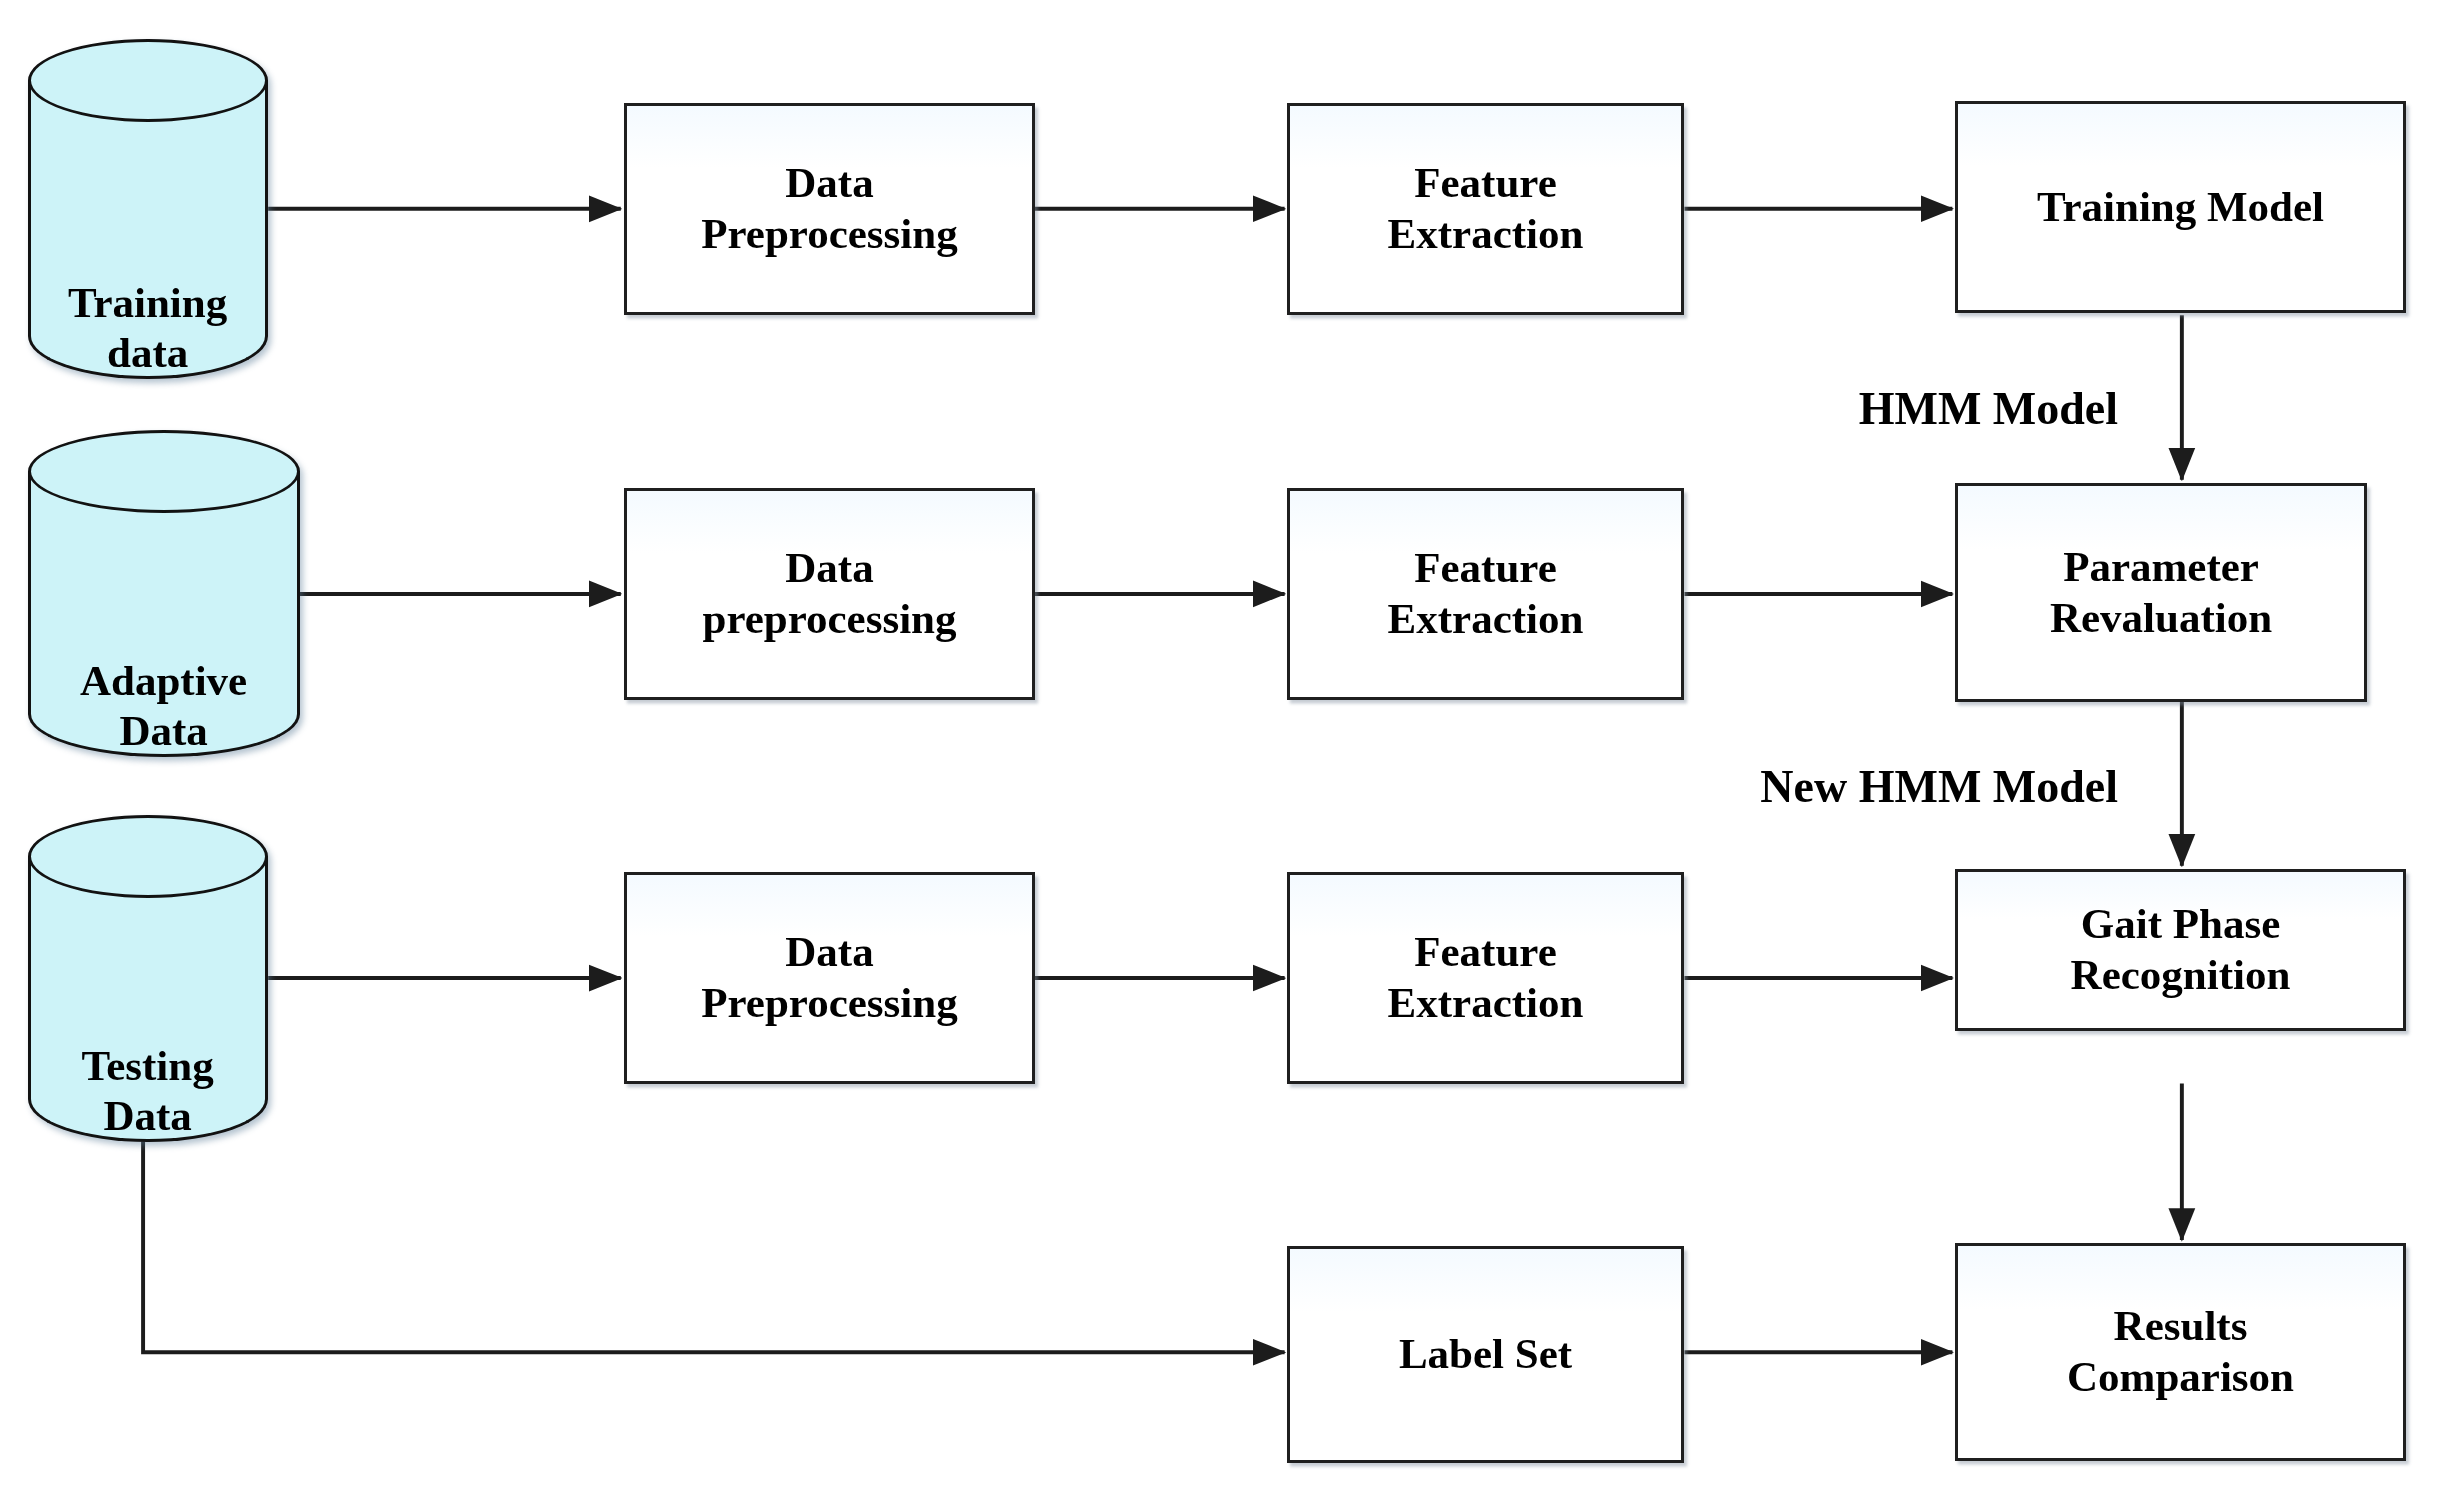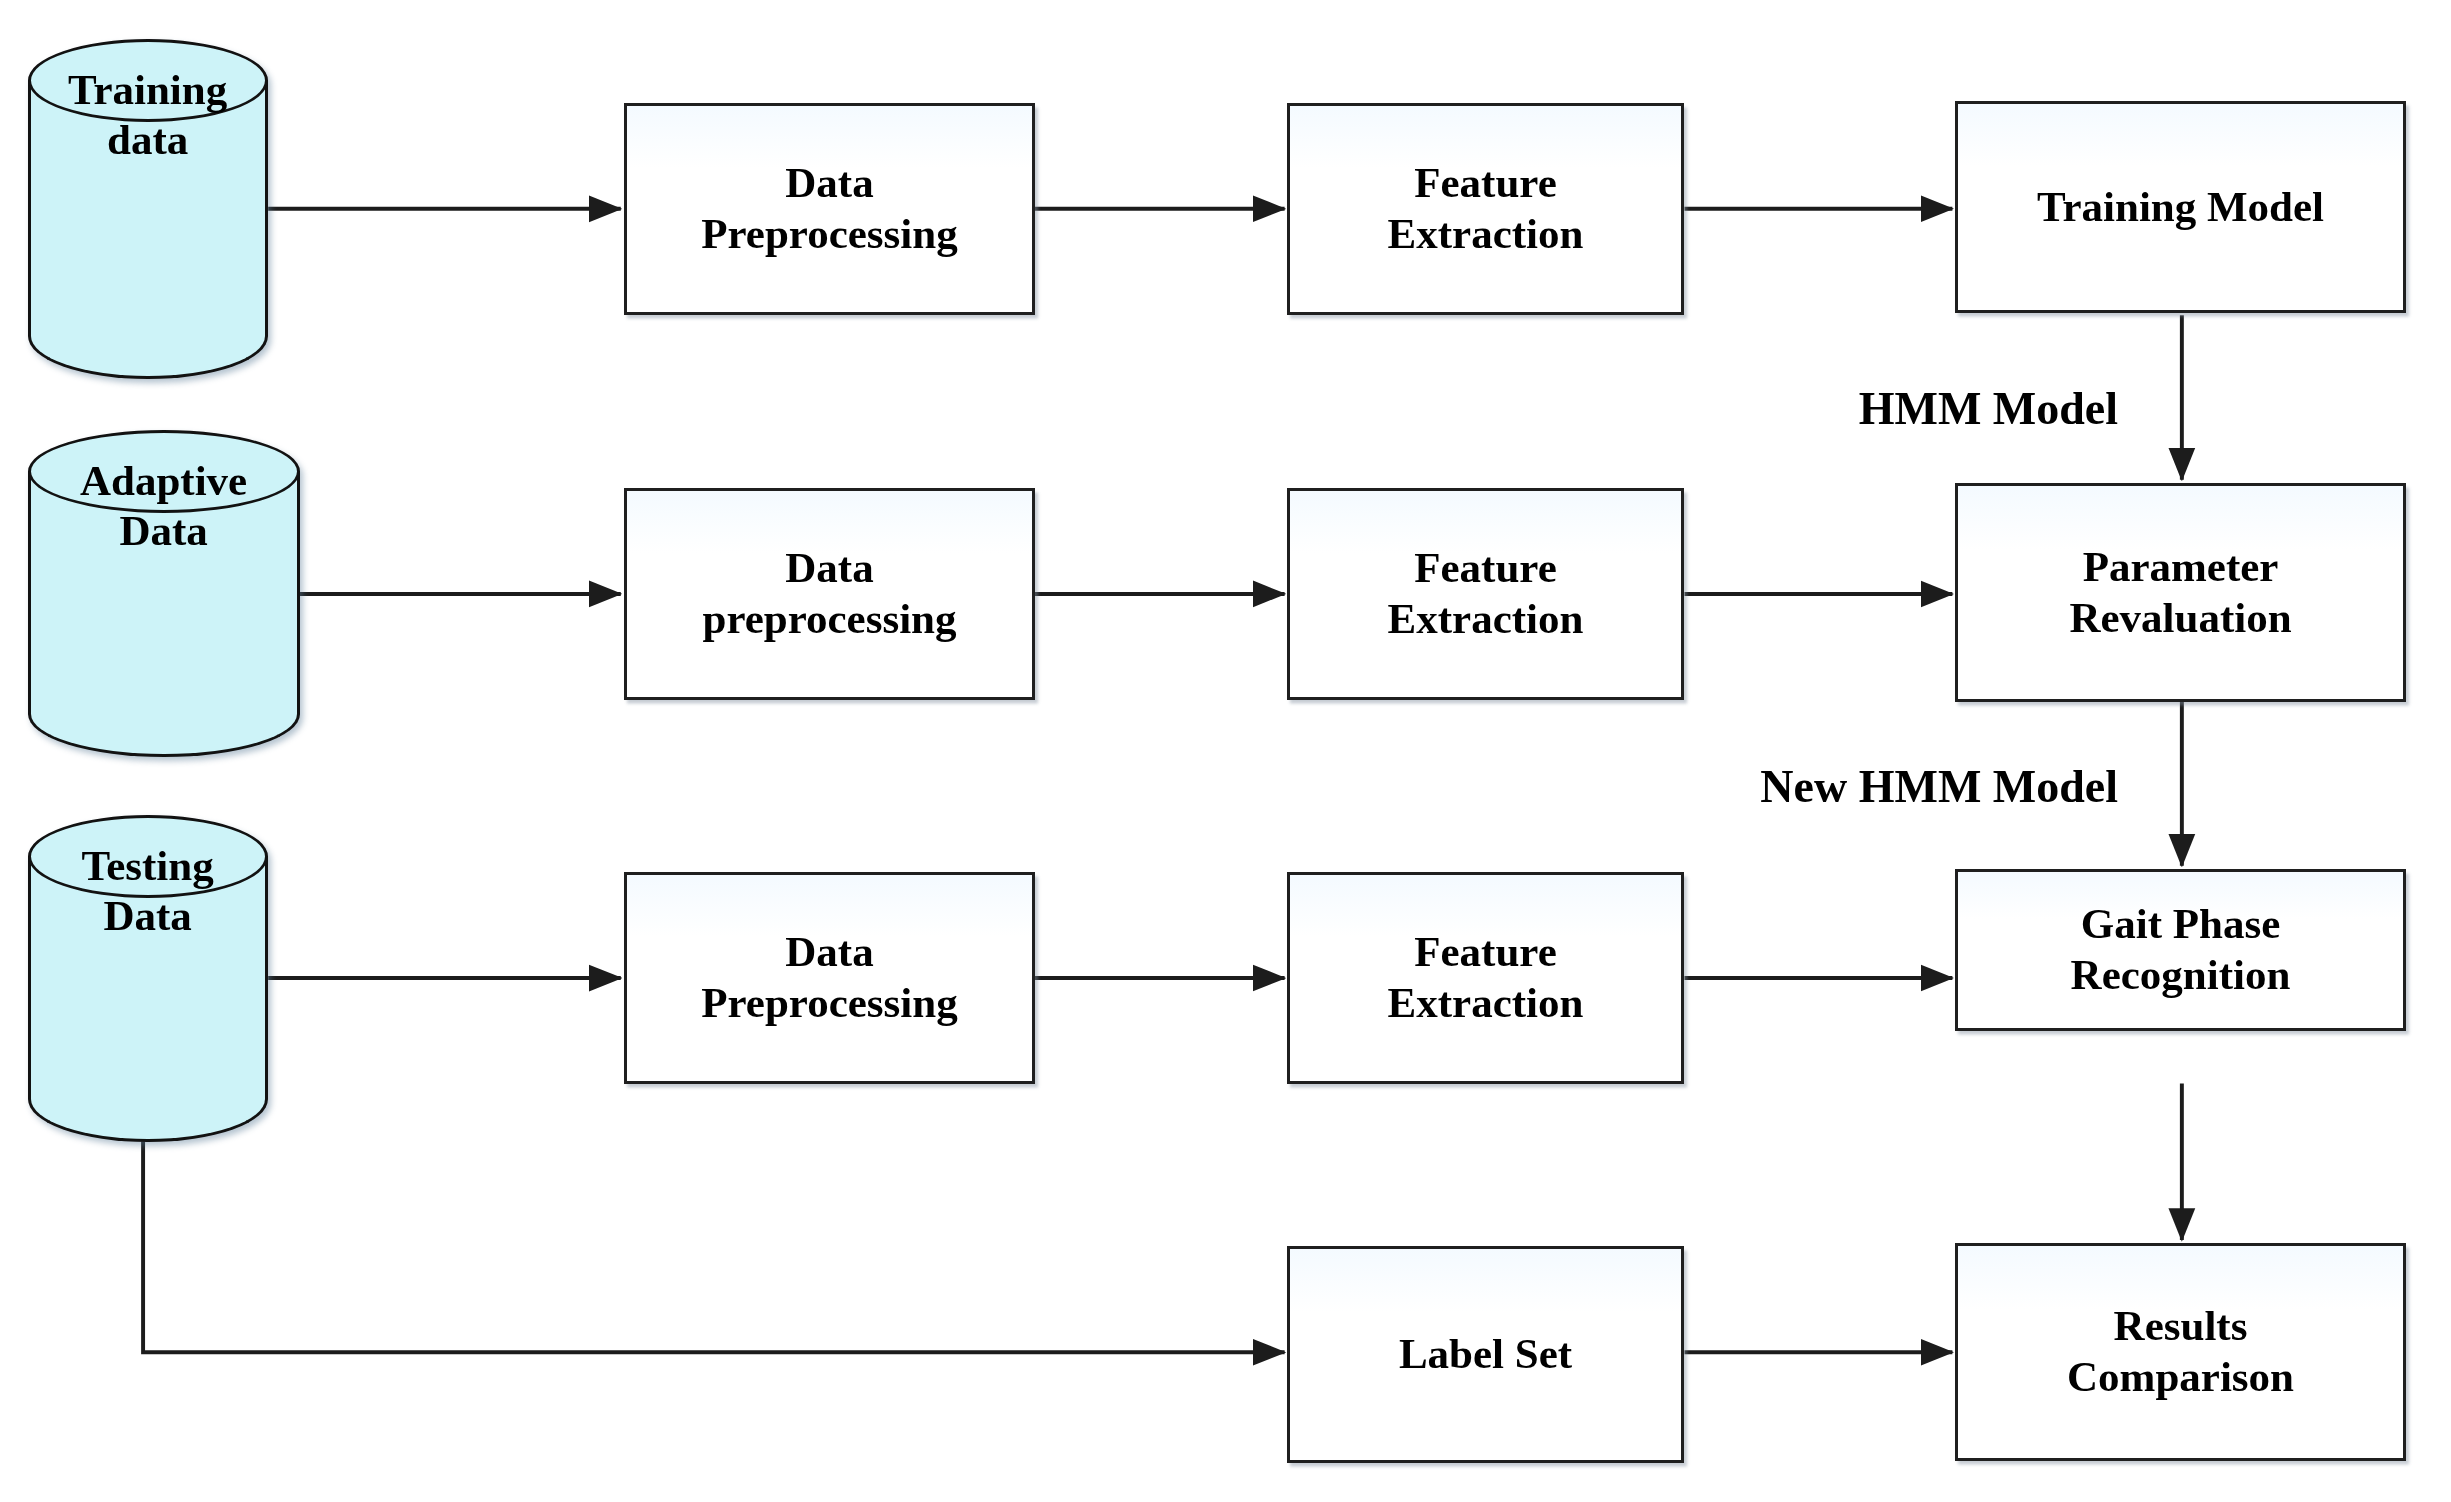--- a/index.html
+++ b/index.html
@@ -29,21 +29,21 @@
   }
   .cyl-body {
     position:absolute; left:0; top:41px; width:100%; bottom:0;
     background:#cdf3f8;
     border:3px solid #121212; border-top:none;
     border-radius:0 0 50% 50% / 0 0 43px 43px;
     box-sizing:border-box; z-index:1;
   }
   .cyl-label {
     position:absolute; inset:0; z-index:3;
-    display:flex; align-items:flex-start; justify-content:center;
+    display:flex; align-items:flex-end; justify-content:center;
     padding-top:25.6px;
   }
   .node-label {
     font-weight:bold; font-size:43px; line-height:1.18; color:#000000;
     white-space:pre-line; text-align:center;
   }
   .edge-label {
     position:absolute; z-index:3;
     font-weight:bold; font-size:46px; color:#000000;
     text-align:right; width:591px;
@@ -116,21 +116,21 @@
   </div>
 
   <div class="pbox" style="left:624px;top:488px;width:411px;height:212px">
     <span class="node-label">Data
 preprocessing</span>
   </div>
   <div class="pbox" style="left:1287px;top:488px;width:397px;height:212px">
     <span class="node-label">Feature
 Extraction</span>
   </div>
-  <div class="pbox" style="left:1955px;top:483px;width:451px;height:219px">
+  <div class="pbox" style="left:1955px;top:483px;width:412px;height:219px">
     <span class="node-label">Parameter
 Revaluation</span>
   </div>
 
   <div class="pbox" style="left:624px;top:872px;width:411px;height:212px">
     <span class="node-label">Data
 Preprocessing</span>
   </div>
   <div class="pbox" style="left:1287px;top:872px;width:397px;height:212px">
     <span class="node-label">Feature

